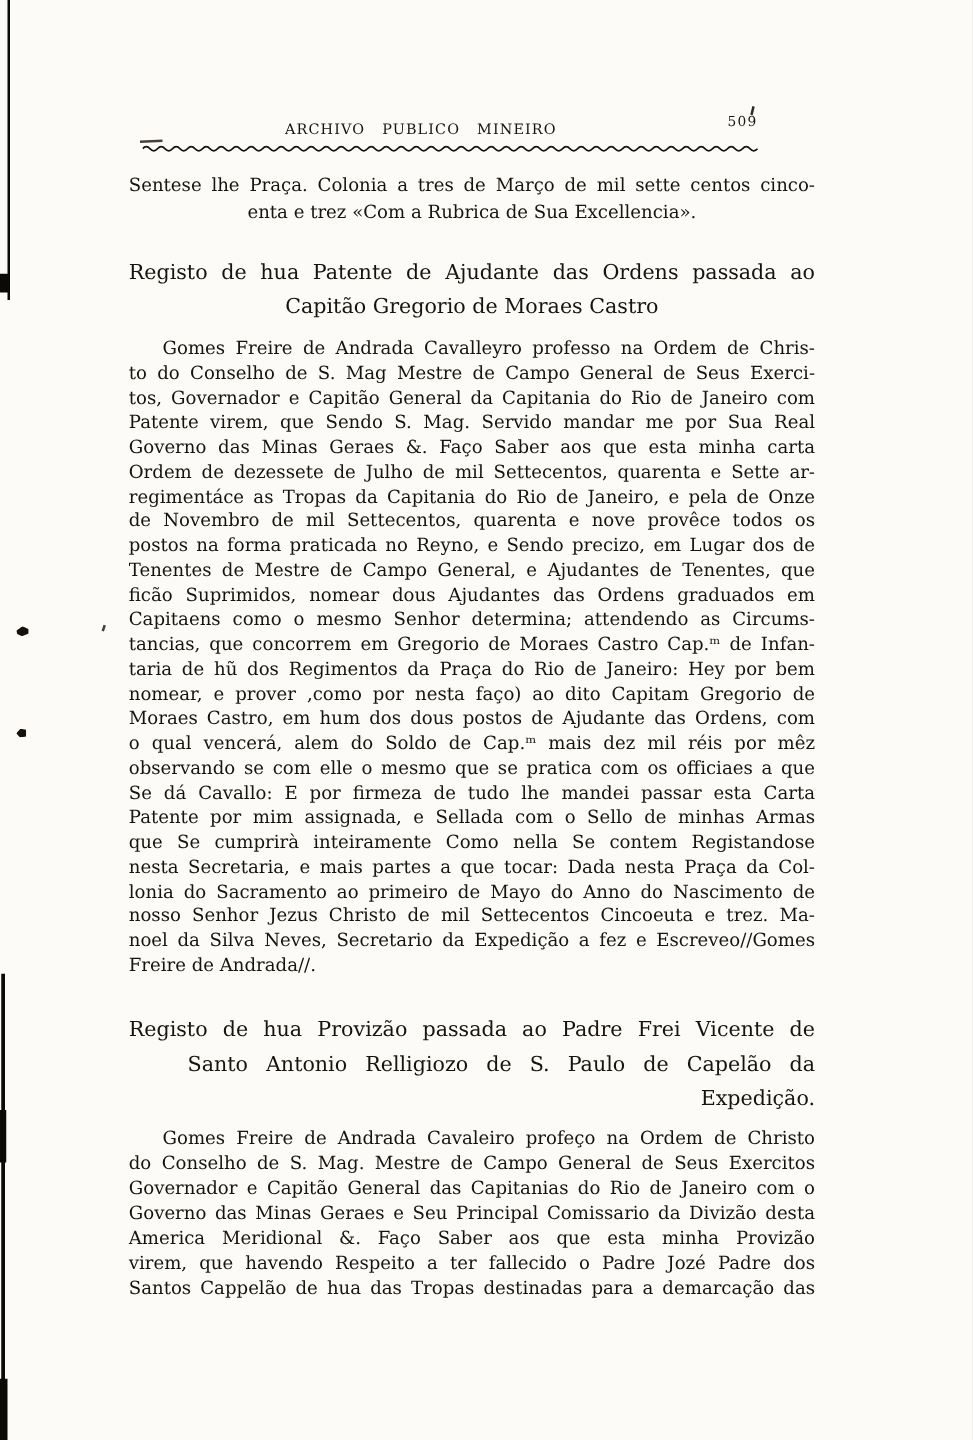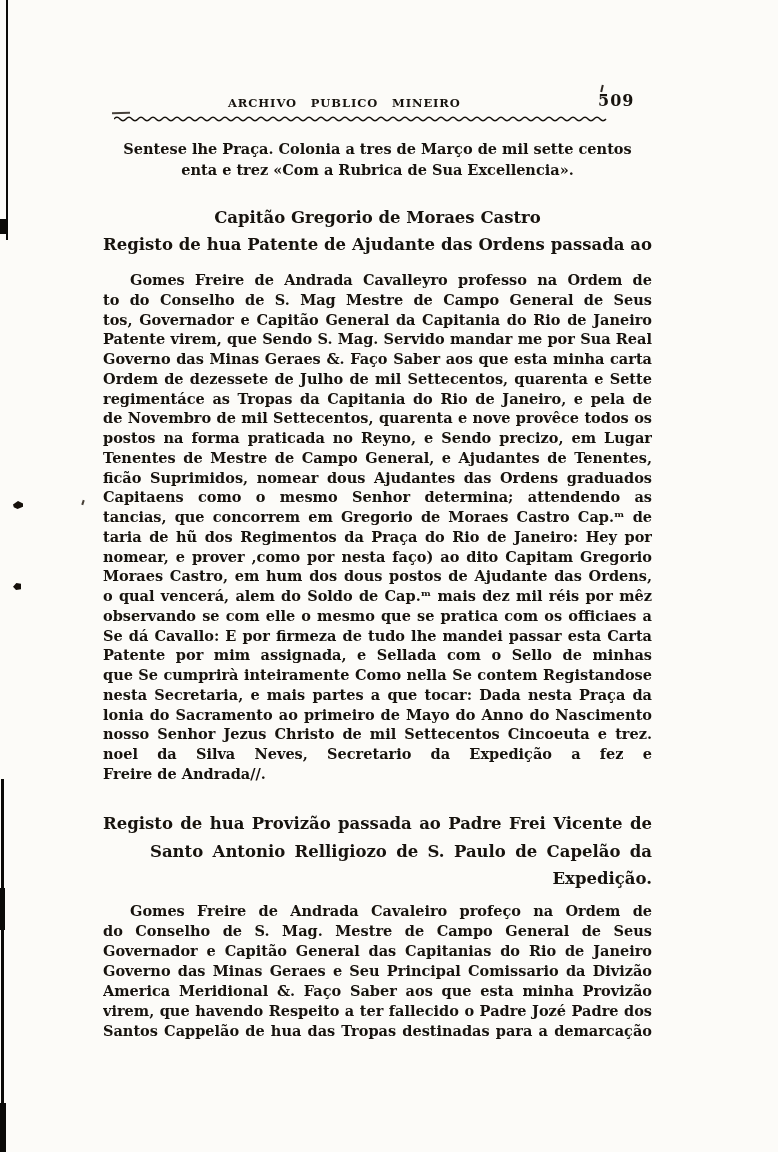--- a/index.html
+++ b/index.html
@@ -3,31 +3,31 @@
 <meta charset="utf-8">
 <style>
   html,body{margin:0;padding:0;background:#e8e6e2;}
   .page{
     position:relative;
     width:778px;height:1152px;
     background:#fcfbf8;
     overflow:hidden;
     font-family:"DejaVu Serif","DejaVu Sans",serif;
     color:#17130e;
-    font-weight:700;
+    font-weight:400;
   }
   
   .journal-title{
     position:absolute;left:228px;top:96px;
     font-size:11.5px;letter-spacing:.9px;word-spacing:9px;
     white-space:nowrap;
   }
   .page-number{
-    position:absolute;left:598px;top:91px;
-    font-size:16px;letter-spacing:1px;
+    position:absolute;left:582px;top:91px;
+    font-size:11px;letter-spacing:1px;
   }
   .rule{position:absolute;left:114px;top:113px;}
   .rule-dash{position:absolute;left:112px;top:112px;width:18px;height:2px;background:#46403a;transform:rotate(-2deg);}
   
   .block{position:absolute;left:103px;width:549px;}
   .ln{overflow:hidden;}
   .just{text-align:justify;text-align-last:justify;}
   .center{text-align:center;}
   .intro{top:139px;font-size:14.5px;line-height:20.5px;}
   .intro .ln{height:20.5px;text-align:center;}
@@ -66,22 +66,22 @@
   <svg class="rule" width="498" height="9" viewBox="0 0 498 9">
     <path id="wavepath" fill="none" stroke="#17130e" stroke-width="1.5" d="M0 6 q3 -3.4 6 0 t6 0 t6 0 t6 0 t6 0 t6 0 t6 0 t6 0 t6 0 t6 0 t6 0 t6 0 t6 0 t6 0 t6 0 t6 0 t6 0 t6 0 t6 0 t6 0 t6 0 t6 0 t6 0 t6 0 t6 0 t6 0 t6 0 t6 0 t6 0 t6 0 t6 0 t6 0 t6 0 t6 0 t6 0 t6 0 t6 0 t6 0 t6 0 t6 0 t6 0 t6 0 t6 0 t6 0 t6 0 t6 0 t6 0 t6 0 t6 0 t6 0 t6 0 t6 0 t6 0 t6 0 t6 0 t6 0 t6 0 t6 0 t6 0 t6 0 t6 0 t6 0 t6 0 t6 0 t6 0 t6 0 t6 0 t6 0 t6 0 t6 0 t6 0 t6 0 t6 0 t6 0 t6 0 t6 0 t6 0 t6 0 t6 0 t6 0 t6 0 t6 0 "></path>
   </svg>
 
   <div class="block intro">
     <div class="ln just">Sentese lhe Praça. Colonia a tres de Março de mil sette centos cinco-</div>
     <div class="ln">enta e trez «Com a Rubrica de Sua Excellencia».</div>
   </div>
 
   <div class="block h1">
+    <div class="ln just">Registo de hua Patente de Ajudante das Ordens passada ao</div>
     <div class="ln center">Capitão Gregorio de Moraes Castro</div>
-    <div class="ln just">Registo de hua Patente de Ajudante das Ordens passada ao</div>
   </div>
 
   <div class="block b1">
     <div class="ln just indent">Gomes Freire de Andrada Cavalleyro professo na Ordem de Chris-</div>
     <div class="ln just">to do Conselho de S. Mag Mestre de Campo General de Seus Exerci-</div>
     <div class="ln just">tos, Governador e Capitão General da Capitania do Rio de Janeiro com</div>
     <div class="ln just">Patente virem, que Sendo S. Mag. Servido mandar me por Sua Real</div>
     <div class="ln just">Governo das Minas Geraes &amp;. Faço Saber aos que esta minha carta</div>
     <div class="ln just">Ordem de dezessete de Julho de mil Settecentos, quarenta e Sette ar-</div>
     <div class="ln just">regimentáce as Tropas da Capitania do Rio de Janeiro, e pela de Onze</div>

